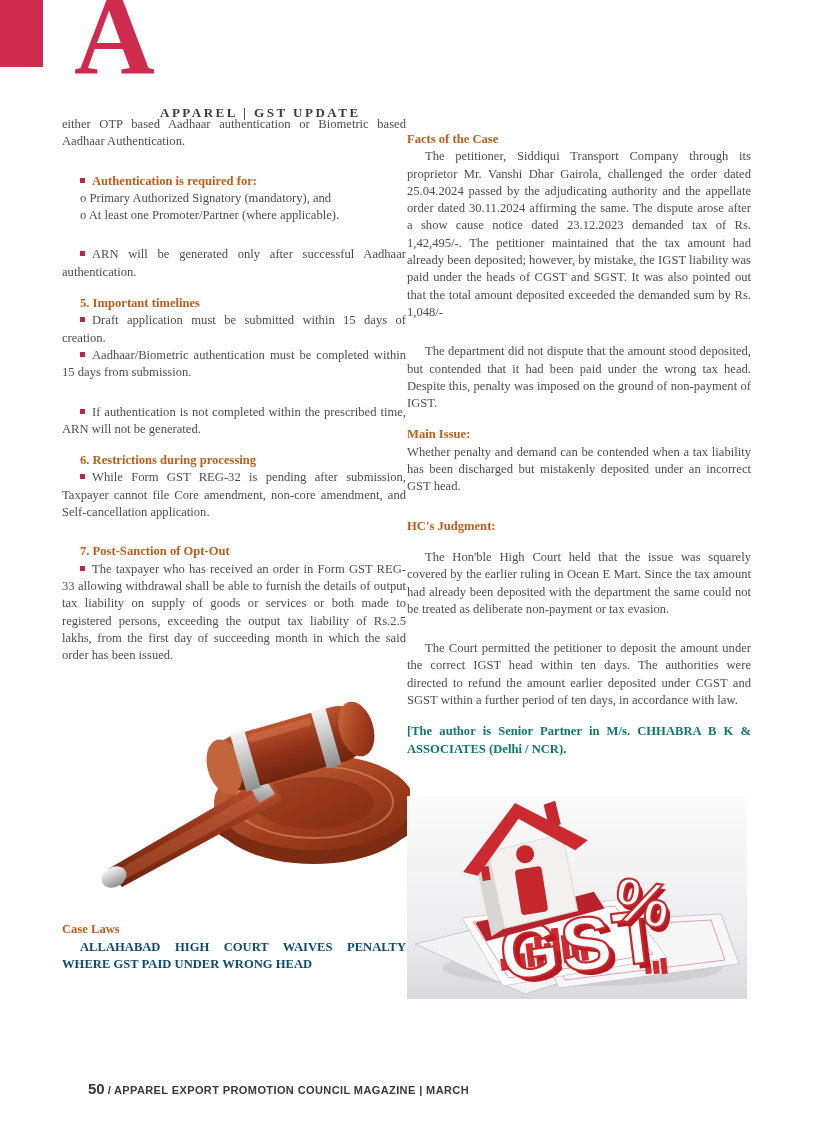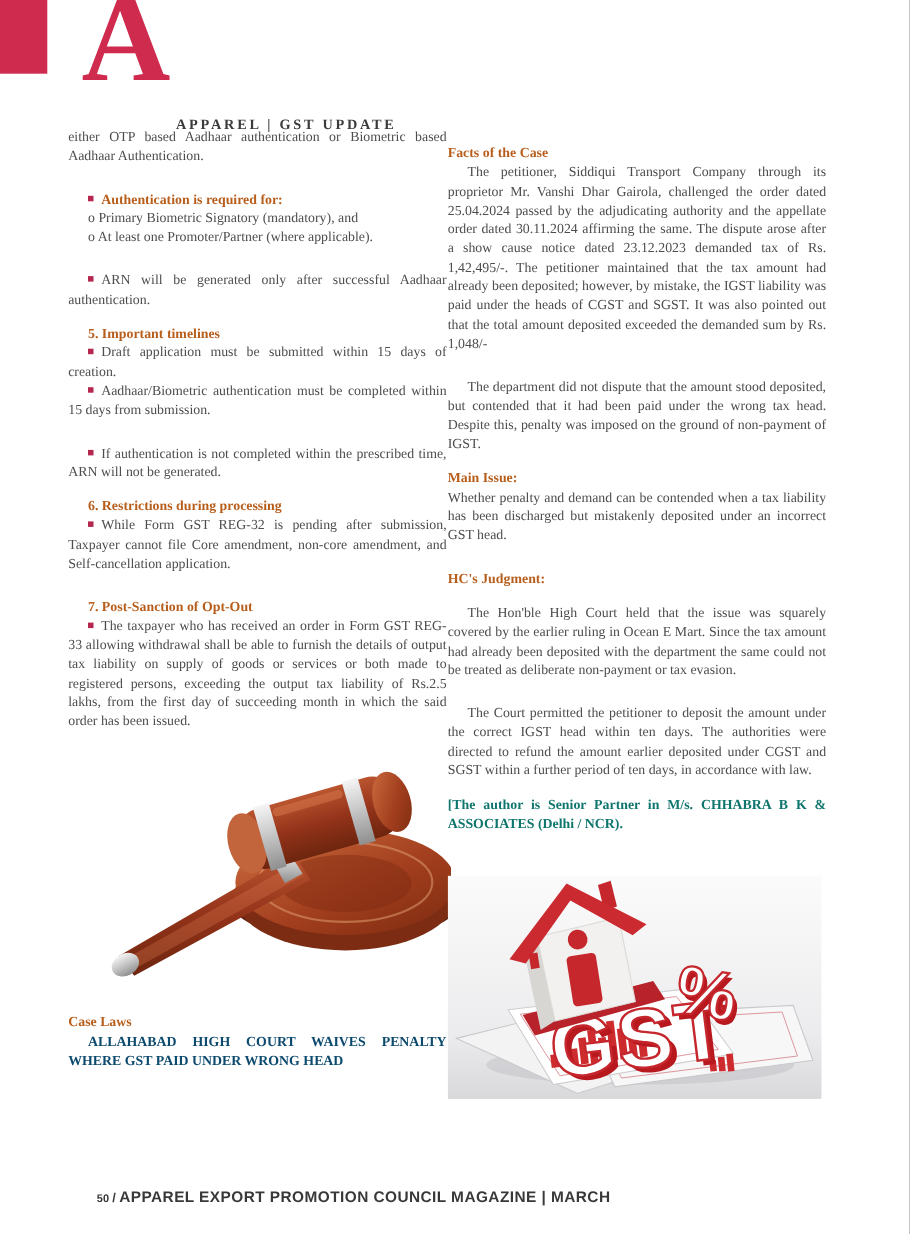--- a/index.html
+++ b/index.html
@@ -27,42 +27,42 @@
   p.noindent { text-indent:0; }
   .head-orange { color:#b85e1c; font-weight:bold;margin-top:15px; }
   .head-brown  { color:#0c4a6e; font-weight:bold; }
   .author-brown { color:#0f766e; font-weight:bold; }
   .sq { display:inline-block; width:5px; height:5px; background:#b5274e; margin-right:7px; vertical-align:2px; }
   .indent { padding-left:18px; text-indent:0; }
   .mt-xs { margin-top:6px; } .mt-sm { margin-top:14px; } .mt-md { margin-top:22px; } .mt-xl { margin-top:38px; }
   .figure { display:block; }
   
   .footer { position:absolute; left:88px; top:1080px; font-family:"Liberation Sans", sans-serif; color:#383838; }
-  .footer .num { font-size:10px; font-weight:bold; }
+  .footer .num { font-size:15px; font-weight:bold; }
   .footer .sep { font-size:11.5px; font-weight:bold; margin:0 3px; }
-  .footer .txt { font-size:14px; font-weight:bold; letter-spacing:0.4px; }
+  .footer .txt { font-size:11px; font-weight:bold; letter-spacing:0.4px; }
 </style>
 </head>
 <body>
 
 <div class="page">
 
   <div class="logo-block"></div>
   <div class="logo-a">A</div>
   <div class="header-label">APPAREL | GST UPDATE</div>
 
   <div class="content">
 
     <div class="col">
 
       <p class="body noindent">either OTP based Aadhaar authentication or Biometric based Aadhaar Authentication.</p>
 
       <p class="indent mt-md"><span class="sq"></span><span class="head-orange">Authentication is required for:</span></p>
 
-      <p class="indent">o  Primary Biometric Signatory (mandatory), and</p>
+      <p class="indent">o  Primary Authorized Signatory (mandatory), and</p>
       <p class="indent">o  At least one Promoter/Partner (where applicable).</p>
 
       <p class="body mt-md"><span class="sq"></span><span>ARN will be generated only after successful Aadhaar authentication.</span></p>
 
       <p class="indent head-orange mt-sm">5. Important timelines</p>
 
       <p class="body"><span class="sq"></span><span>Draft application must be submitted within 15 days of creation.</span></p>
       <p class="body"><span class="sq"></span><span>Aadhaar/Biometric authentication must be completed within 15 days from submission.</span></p>
       <p class="body mt-md"><span class="sq"></span><span>If authentication is not completed within the prescribed time, ARN will not be generated.</span></p>
 

